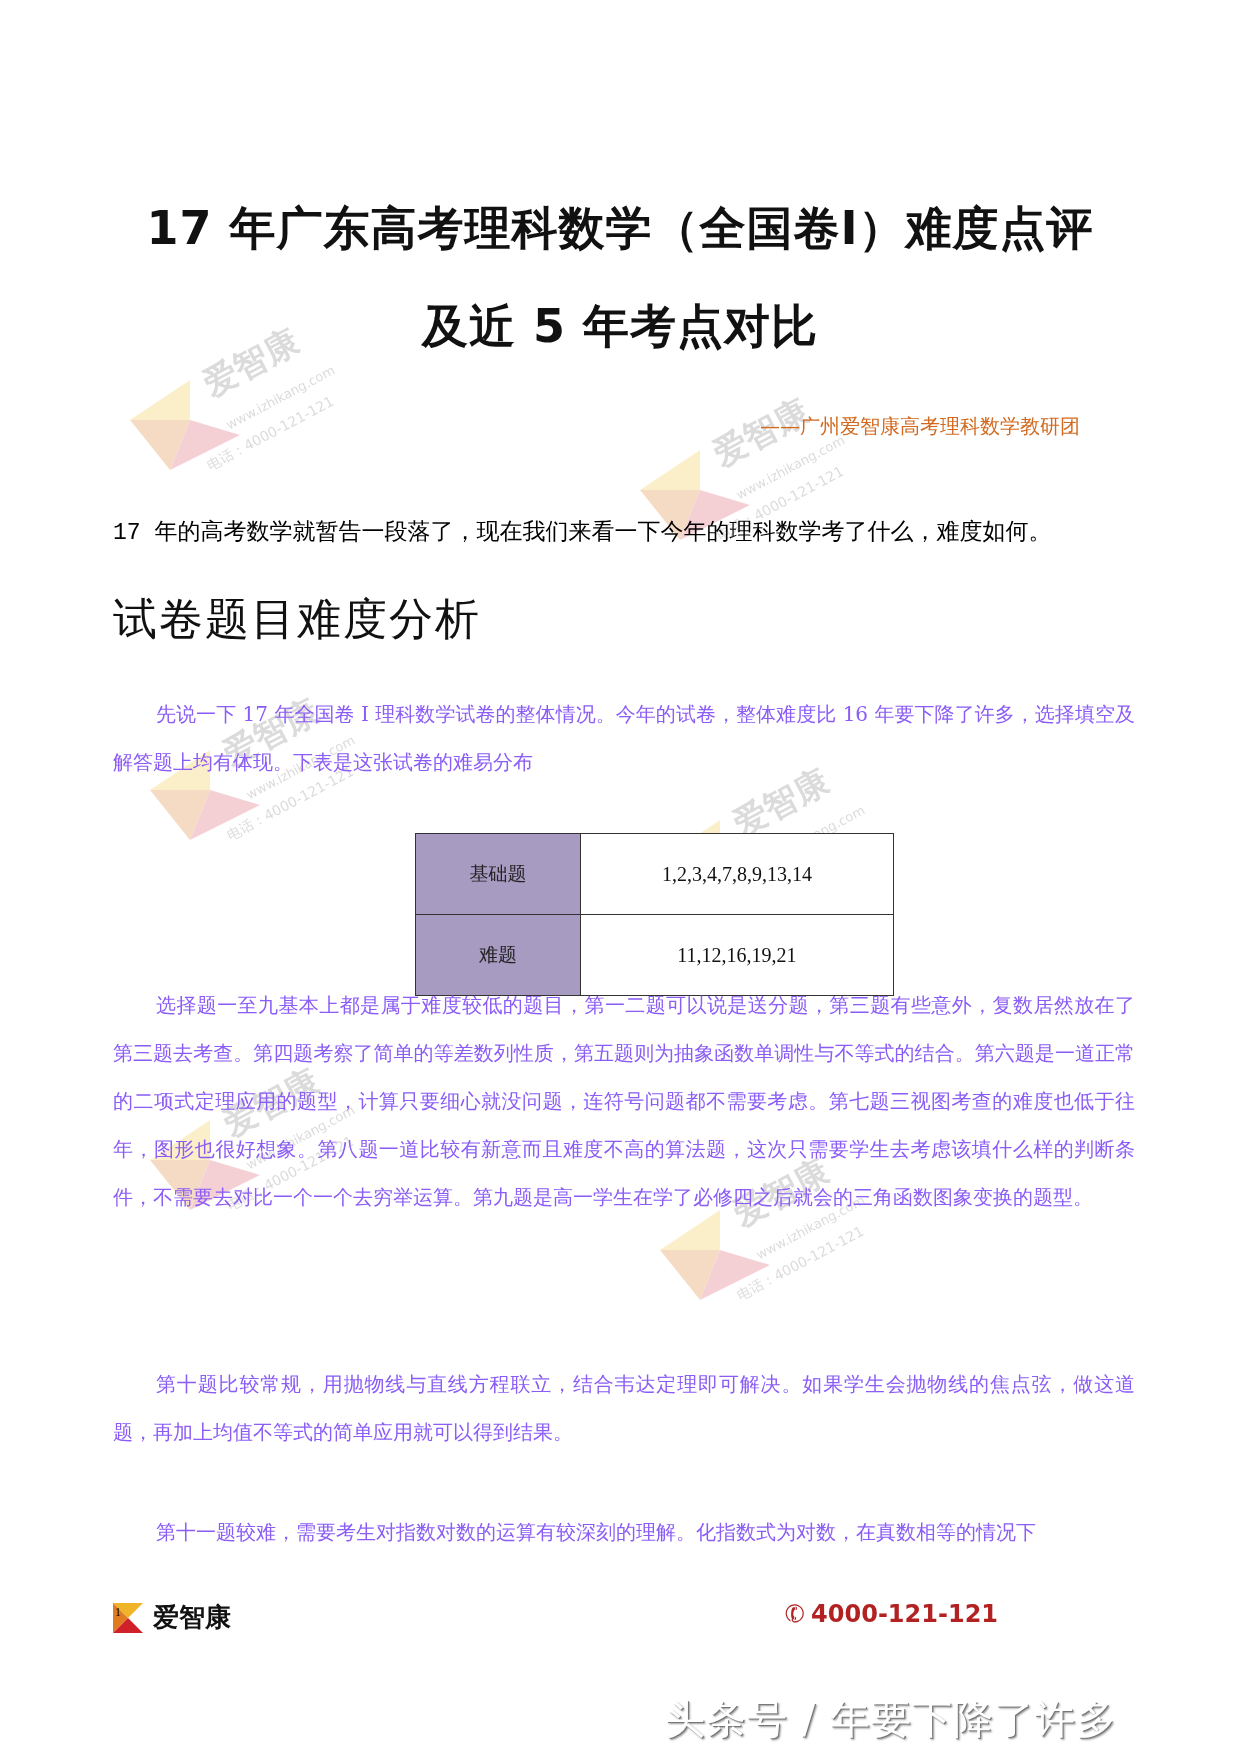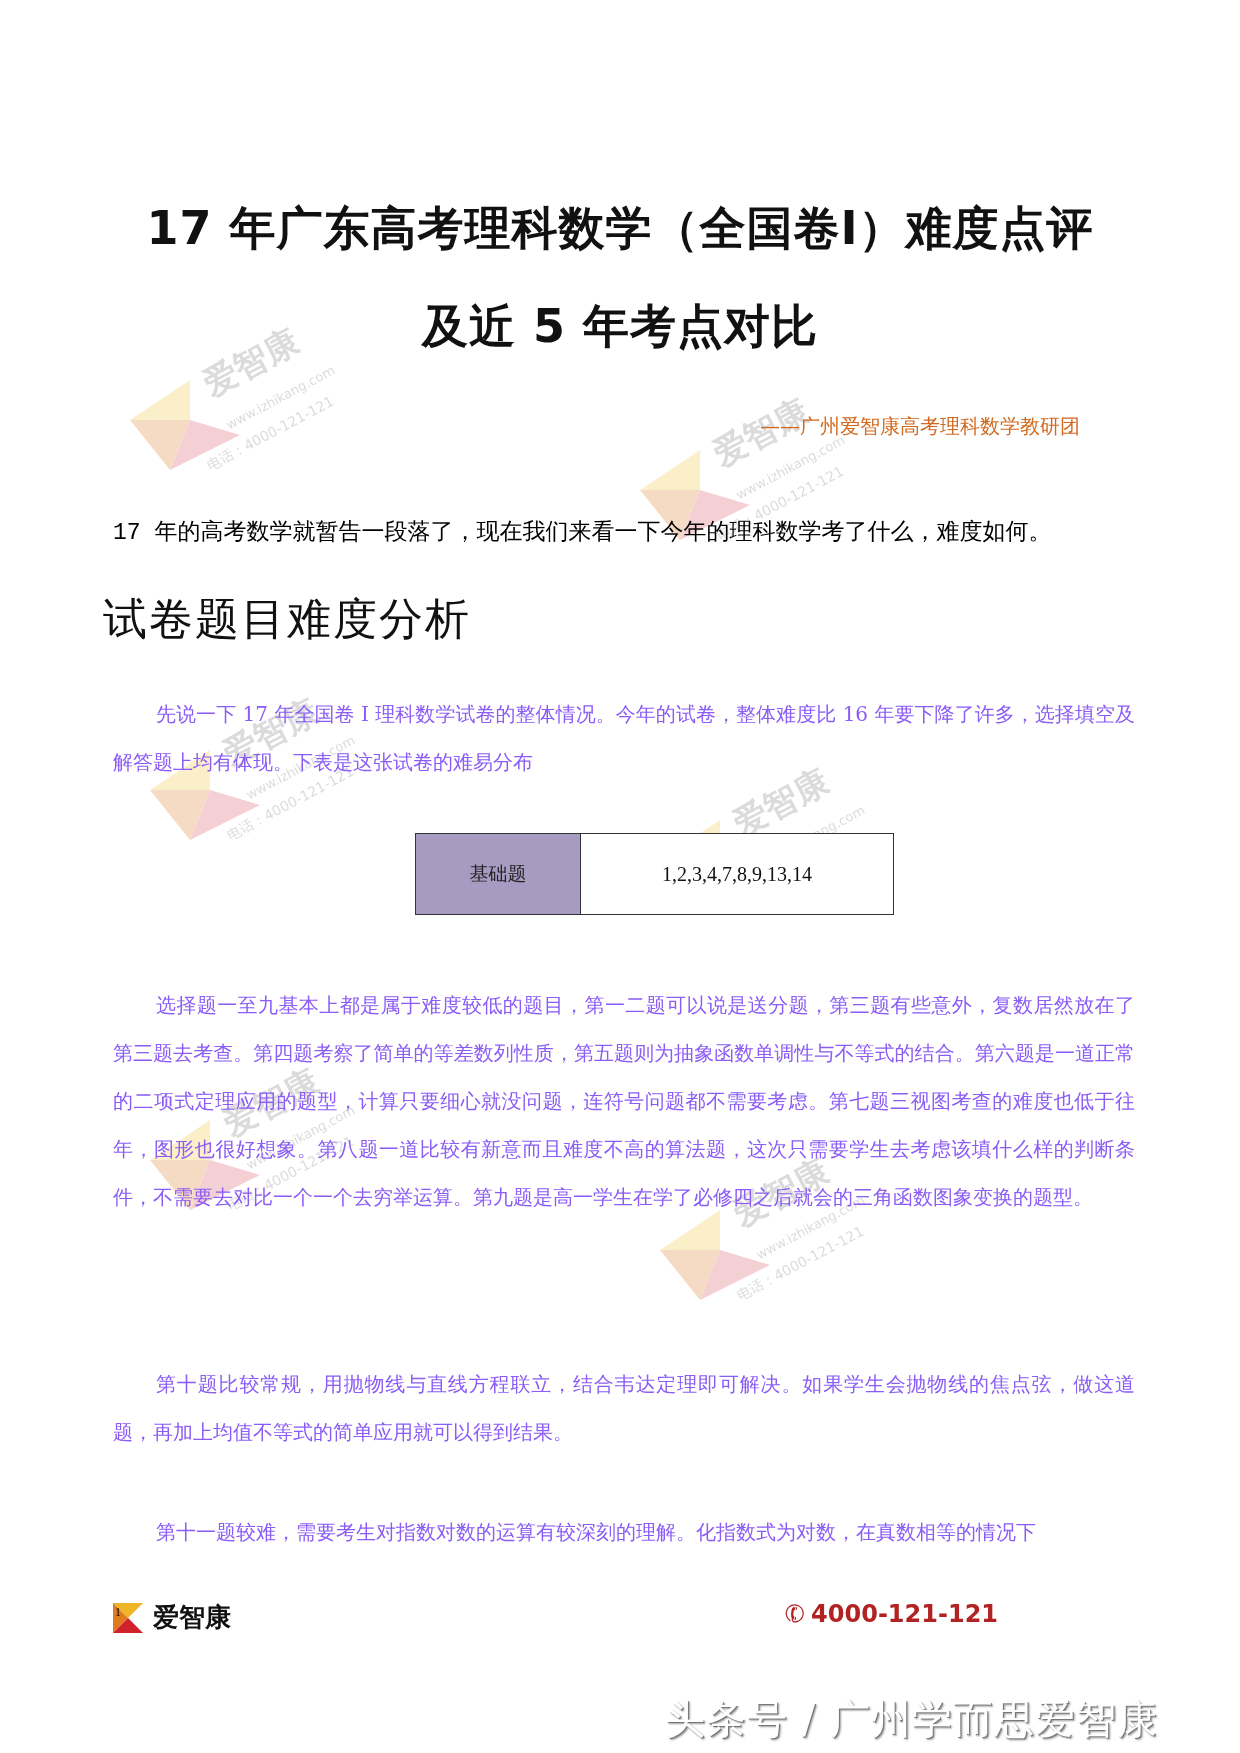--- a/index.html
+++ b/index.html
@@ -15,21 +15,21 @@
     #title1 { top: 198px; }
     #title2 { top: 296px; }
     .author {
       top: 413px; right: 160px; font-size: 20px; font-weight: normal; color: #d2691e;
       font-family: "DejaVu Sans", sans-serif;
     }
     .intro {
       top: 516px; left: 113px; font-size: 23px; color: #000000; font-family: Liberation Mono, monospace;
     }
     .h2 {
-      top: 590px; left: 103px; font-size: 44px; font-family: "DejaVu Serif", serif; color: #111;
+      top: 590px; left: 113px; font-size: 44px; font-family: "DejaVu Serif", serif; color: #111;
       letter-spacing: 2px;
     }
     .para {
       left: 113px; width: 1022px; font-family: "DejaVu Serif", serif; font-size: 20px;
       line-height: 48px; color: #8b5cf6; text-align: justify;
     }
     .para p { margin: 0; text-indent: 43px; }
     #p1 { top: 690px; }
     #p2 { top: 981px; }
     #p3 { top: 1360px; }
@@ -129,20 +129,24 @@
 <div class="abs para" id="p1">
   <p>先说一下 17 年全国卷 I 理科数学试卷的整体情况。今年的试卷，整体难度比 16 年要下降了许多，选择填空及解答题上均有体现。下表是这张试卷的难易分布</p>
 </div>
 
 <table class="diff">
   <tbody>
       <tr>
     <td class="lab">基础题</td>
     <td class="val">1,2,3,4,7,8,9,13,14</td>
   </tr>
+  <tr>
+    <td class="lab">难题</td>
+    <td class="val">11,12,16,19,21</td>
+  </tr>
 </tbody>
   </table>
 
 <div class="abs para" id="p2">
   <p>选择题一至九基本上都是属于难度较低的题目，第一二题可以说是送分题，第三题有些意外，复数居然放在了第三题去考查。第四题考察了简单的等差数列性质，第五题则为抽象函数单调性与不等式的结合。第六题是一道正常的二项式定理应用的题型，计算只要细心就没问题，连符号问题都不需要考虑。第七题三视图考查的难度也低于往年，图形也很好想象。第八题一道比较有新意而且难度不高的算法题，这次只需要学生去考虑该填什么样的判断条件，不需要去对比一个一个去穷举运算。第九题是高一学生在学了必修四之后就会的三角函数图象变换的题型。</p>
 </div>
 <div class="abs para" id="p3">
   <p>第十题比较常规，用抛物线与直线方程联立，结合韦达定理即可解决。如果学生会抛物线的焦点弦，做这道题，再加上均值不等式的简单应用就可以得到结果。</p>
 </div>
 <div class="abs para" id="p4">
@@ -159,13 +163,13 @@
     <span class="page-num">1</span>
   </div>
   <span class="name">爱智康</span>
 </div>
 
 <div class="abs footer-phone">
   <span class="icon">✆</span>
   <span>4000-121-121</span>
 </div>
 
-<div class="abs source-credit">头条号 / 广州学而思爱智康</div>
+<div class="abs source-credit">头条号 / 年要下降了许多</div>
 
 </body></html>

